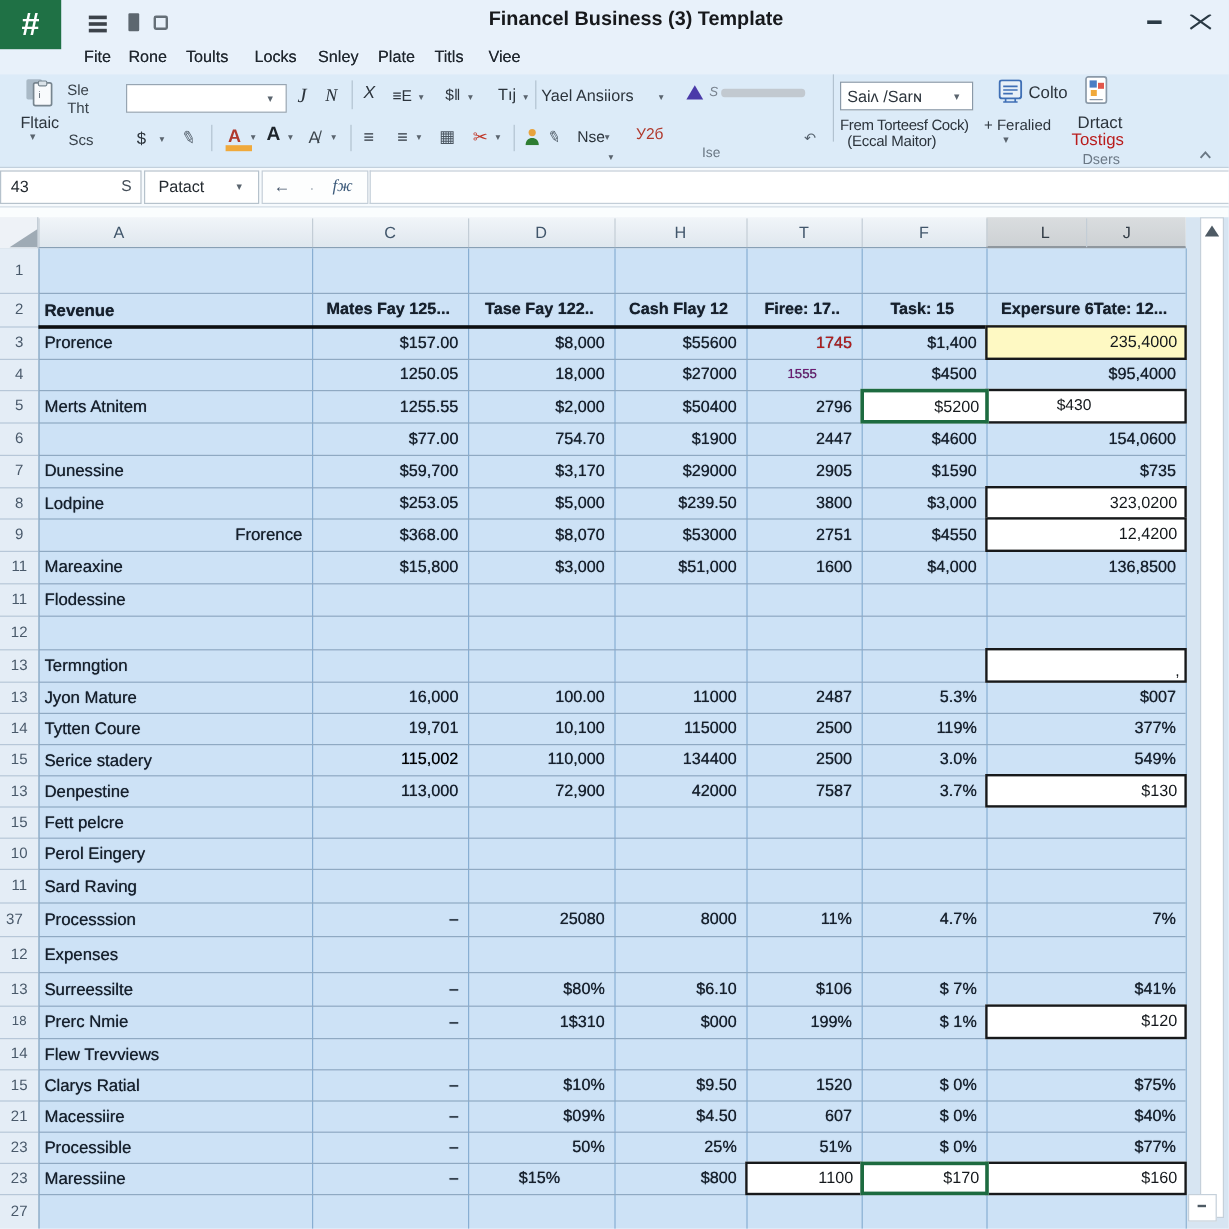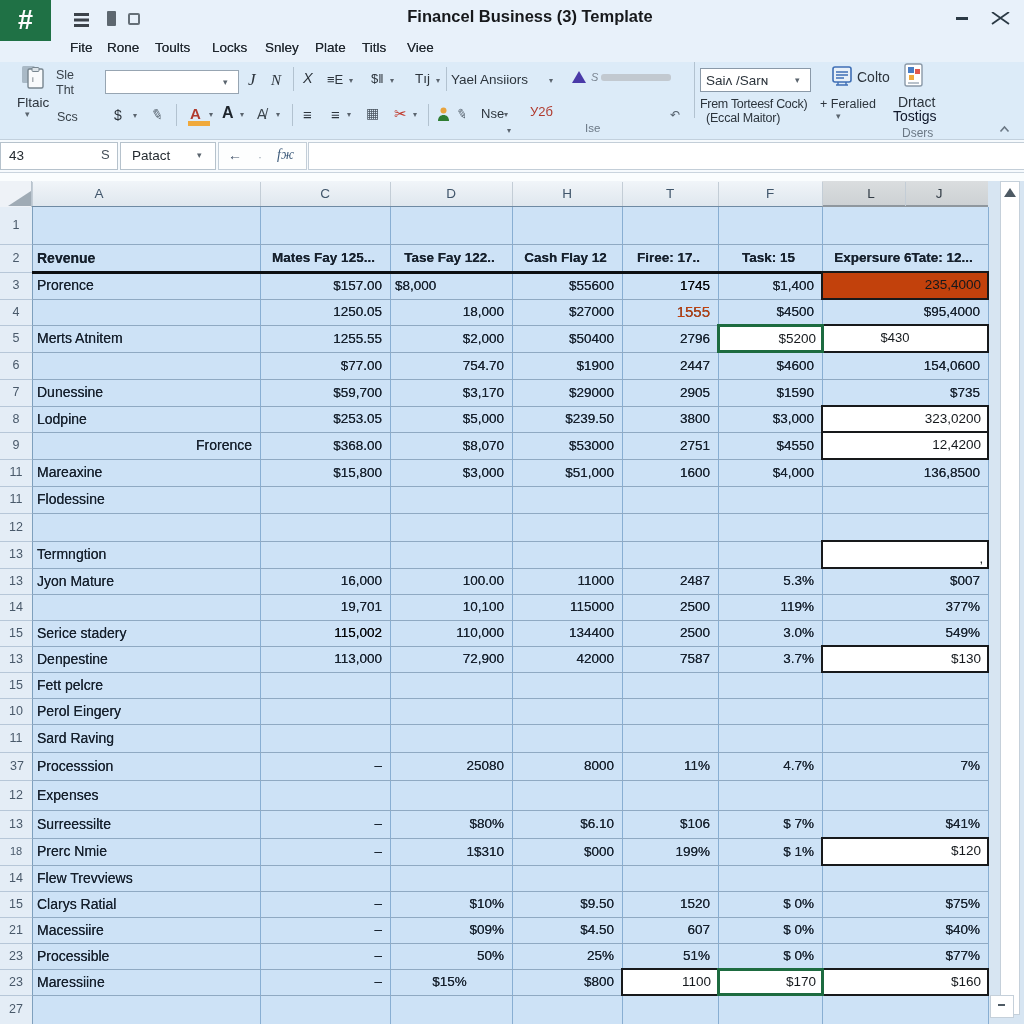--- a/index.html
+++ b/index.html
@@ -70,21 +70,21 @@
 <div class="a" style="left:820px;top:97px;font-size:12.5px;color:#2c343c;">+ Feralied</div>
 <div class="a" style="left:836px;top:111px;font-size:9px;color:#5a646e;">▾</div>
 <svg class="a" style="left:902px;top:63px" width="24" height="26" viewBox="0 0 24 26">
       <rect x="3" y="1" width="17" height="22" rx="2" fill="#fff" stroke="#8a99a8" stroke-width="1.4"></rect>
       <rect x="6" y="4" width="6" height="6" fill="#4a7dc4"></rect>
       <rect x="13" y="6" width="5" height="5" fill="#e2574c"></rect>
       <rect x="7" y="12" width="5" height="5" fill="#f0a93b"></rect>
       <path d="M6 20h11" stroke="#8a99a8" stroke-width="1.2"></path>
     </svg>
 <div class="a" style="left:898px;top:94px;font-size:14px;color:#2c343c;">Drtact</div>
-<div class="a" style="left:893px;top:108px;font-size:14px;color:#0f172a;">Toѕtigs</div>
+<div class="a" style="left:893px;top:108px;font-size:14px;color:#b91c1c;">Toѕtigs</div>
 <div class="a" style="left:902px;top:126px;font-size:12px;color:#6b7885;">Dѕers</div>
 <svg class="a" style="left:999px;top:125px" width="11" height="8" viewBox="0 0 11 8">
       <path d="M1.5 6.5 L5.5 2 L9.5 6.5" fill="none" stroke="#6b7885" stroke-width="1.6"></path>
     </svg>
 <div class="a" style="left:114px;top:107px;font-size:14px;color:#2c343c;">$</div>
 <div class="a" style="left:133px;top:111px;font-size:8px;color:#5a646e;">▾</div>
 <div class="a" style="left:151px;top:106px;font-size:14px;color:#54606c;transform:rotate(105deg)">✐</div>
 <div class="a" style="left:176px;top:104px;width:1px;height:22px;background:#b2c2d0"></div>
 <div class="a" style="left:190px;top:105px;font-size:15px;color:#b03a2e;"><b>A</b></div>
 <div class="a" style="left:188px;top:121px;width:22px;height:5px;background:#f0a93b"></div>
@@ -220,32 +220,32 @@
 <div class="a" style="left:37px;top:244px;width:215px;height:28px;line-height:28px;font-size:14px;color:#16202c;font-weight:600;text-align:left;white-space:nowrap;overflow:hidden;text-shadow:0 0 0.6px rgba(18,28,42,.9)">Revenue</div>
 <div class="a" style="left:265px;top:244px;width:117px;height:28px;line-height:28px;font-size:13.5px;color:#16202c;font-weight:600;text-align:center;white-space:nowrap;overflow:hidden;text-shadow:0 0 0.6px rgba(18,28,42,.9)">Mates Fay 125...</div>
 <div class="a" style="left:395px;top:244px;width:109px;height:28px;line-height:28px;font-size:13.5px;color:#16202c;font-weight:600;text-align:center;white-space:nowrap;overflow:hidden;text-shadow:0 0 0.6px rgba(18,28,42,.9)">Tase Fay 122..</div>
 <div class="a" style="left:517px;top:244px;width:97px;height:28px;line-height:28px;font-size:13.5px;color:#16202c;font-weight:600;text-align:center;white-space:nowrap;overflow:hidden;text-shadow:0 0 0.6px rgba(18,28,42,.9)">Cash Flay 12</div>
 <div class="a" style="left:627px;top:244px;width:83px;height:28px;line-height:28px;font-size:13.5px;color:#16202c;font-weight:600;text-align:center;white-space:nowrap;overflow:hidden;text-shadow:0 0 0.6px rgba(18,28,42,.9)">Firee: 17..</div>
 <div class="a" style="left:723px;top:244px;width:91px;height:28px;line-height:28px;font-size:13.5px;color:#16202c;font-weight:600;text-align:center;white-space:nowrap;overflow:hidden;text-shadow:0 0 0.6px rgba(18,28,42,.9)">Task: 15</div>
 <div class="a" style="left:827px;top:244px;width:153px;height:28px;line-height:28px;font-size:13.5px;color:#16202c;font-weight:600;text-align:center;white-space:nowrap;overflow:hidden;text-shadow:0 0 0.6px rgba(18,28,42,.9)">Expersure 6Tate: 12...</div>
 <div class="a" style="left:0;top:272px;width:32px;height:27px;line-height:27px;text-align:center;font-size:12.5px;color:#49596a">3</div>
 <div class="a" style="left:37px;top:272px;width:215px;height:27px;line-height:27px;font-size:14px;color:#16202c;text-align:left;white-space:nowrap;overflow:hidden;text-shadow:0 0 0.6px rgba(18,28,42,.9)">Prorence</div>
 <div class="a" style="left:265px;top:272px;width:117px;height:27px;line-height:27px;font-size:13.5px;color:#16202c;text-align:right;white-space:nowrap;overflow:hidden;text-shadow:0 0 0.6px rgba(18,28,42,.9)">$157.00</div>
-<div class="a" style="left:395px;top:272px;width:109px;height:27px;line-height:27px;font-size:13.5px;color:#16202c;white-space:nowrap;overflow:hidden;text-shadow:0 0 0.6px rgba(18,28,42,.9)">$8,000</div>
+<div class="a" style="left:395px;top:272px;width:109px;height:27px;line-height:27px;font-size:13.5px;color:#16202c;text-align:right;white-space:nowrap;overflow:hidden;text-shadow:0 0 0.6px rgba(18,28,42,.9)">$8,000</div>
 <div class="a" style="left:517px;top:272px;width:97px;height:27px;line-height:27px;font-size:13.5px;color:#16202c;text-align:right;white-space:nowrap;overflow:hidden;text-shadow:0 0 0.6px rgba(18,28,42,.9)">$55600</div>
-<div class="a" style="left:627px;top:272px;width:83px;height:27px;line-height:27px;font-size:13.5px;color:#000000;text-align:right;white-space:nowrap;overflow:hidden;text-shadow:0 0 0.6px rgba(18,28,42,.9)">1745</div>
+<div class="a" style="left:627px;top:272px;width:83px;height:27px;line-height:27px;font-size:13.5px;color:#b91c1c;text-align:right;white-space:nowrap;overflow:hidden;text-shadow:0 0 0.6px rgba(18,28,42,.9)">1745</div>
 <div class="a" style="left:723px;top:272px;width:91px;height:27px;line-height:27px;font-size:13.5px;color:#16202c;text-align:right;white-space:nowrap;overflow:hidden;text-shadow:0 0 0.6px rgba(18,28,42,.9)">$1,400</div>
-<div class="a" style="left:821px;top:271px;width:168px;height:29px;background:#c2410c;border:2.5px solid #17191b;z-index:3">
+<div class="a" style="left:821px;top:271px;width:168px;height:29px;background:#fef9c3;border:2.5px solid #17191b;z-index:3">
       <span style="display:block;text-align:right;padding-right:6px;line-height:24px;font-size:13.5px;color:#14181c">235,4000</span>
     </div>
 <div class="a" style="left:0;top:299px;width:32px;height:26px;line-height:26px;text-align:center;font-size:12.5px;color:#49596a">4</div>
 <div class="a" style="left:265px;top:299px;width:117px;height:26px;line-height:26px;font-size:13.5px;color:#16202c;text-align:right;white-space:nowrap;overflow:hidden;text-shadow:0 0 0.6px rgba(18,28,42,.9)">1250.05</div>
 <div class="a" style="left:395px;top:299px;width:109px;height:26px;line-height:26px;font-size:13.5px;color:#16202c;text-align:right;white-space:nowrap;overflow:hidden;text-shadow:0 0 0.6px rgba(18,28,42,.9)">18,000</div>
 <div class="a" style="left:517px;top:299px;width:97px;height:26px;line-height:26px;font-size:13.5px;color:#16202c;text-align:right;white-space:nowrap;overflow:hidden;text-shadow:0 0 0.6px rgba(18,28,42,.9)">$27000</div>
-<div class="a" style="left:627px;top:299px;width:83px;height:26px;line-height:26px;font-size:15px;color:#c2410c;text-align:right;white-space:nowrap;overflow:hidden;text-shadow:0 0 0.6px rgba(18,28,42,.9)">1555</div>
+<div class="a" style="left:627px;top:299px;width:83px;height:26px;line-height:26px;font-size:11px;color:#701a75;text-align:center;white-space:nowrap;overflow:hidden;text-shadow:0 0 0.6px rgba(18,28,42,.9)">1555</div>
 <div class="a" style="left:723px;top:299px;width:91px;height:26px;line-height:26px;font-size:13.5px;color:#16202c;text-align:right;white-space:nowrap;overflow:hidden;text-shadow:0 0 0.6px rgba(18,28,42,.9)">$4500</div>
 <div class="a" style="left:827px;top:299px;width:153px;height:26px;line-height:26px;font-size:13.5px;color:#16202c;text-align:right;white-space:nowrap;overflow:hidden;text-shadow:0 0 0.6px rgba(18,28,42,.9)">$95,4000</div>
 <div class="a" style="left:0;top:325px;width:32px;height:27px;line-height:27px;text-align:center;font-size:12.5px;color:#49596a">5</div>
 <div class="a" style="left:37px;top:325px;width:215px;height:27px;line-height:27px;font-size:14px;color:#16202c;text-align:left;white-space:nowrap;overflow:hidden;text-shadow:0 0 0.6px rgba(18,28,42,.9)">Merts Atnitem</div>
 <div class="a" style="left:265px;top:325px;width:117px;height:27px;line-height:27px;font-size:13.5px;color:#16202c;text-align:right;white-space:nowrap;overflow:hidden;text-shadow:0 0 0.6px rgba(18,28,42,.9)">1255.55</div>
 <div class="a" style="left:395px;top:325px;width:109px;height:27px;line-height:27px;font-size:13.5px;color:#16202c;text-align:right;white-space:nowrap;overflow:hidden;text-shadow:0 0 0.6px rgba(18,28,42,.9)">$2,000</div>
 <div class="a" style="left:517px;top:325px;width:97px;height:27px;line-height:27px;font-size:13.5px;color:#16202c;text-align:right;white-space:nowrap;overflow:hidden;text-shadow:0 0 0.6px rgba(18,28,42,.9)">$50400</div>
 <div class="a" style="left:627px;top:325px;width:83px;height:27px;line-height:27px;font-size:13.5px;color:#16202c;text-align:right;white-space:nowrap;overflow:hidden;text-shadow:0 0 0.6px rgba(18,28,42,.9)">2796</div>
 <div class="a" style="left:821px;top:324px;width:168px;height:29px;background:#fff;border:2.5px solid #17191b;z-index:3">
       <span style="display:block;text-align:center;padding-right:20px;line-height:24px;font-size:13px;color:#14181c">$430</span>
@@ -306,20 +306,21 @@
     </div>
 <div class="a" style="left:0;top:568px;width:32px;height:26px;line-height:26px;text-align:center;font-size:12.5px;color:#49596a">13</div>
 <div class="a" style="left:37px;top:568px;width:215px;height:26px;line-height:26px;font-size:14px;color:#16202c;text-align:left;white-space:nowrap;overflow:hidden;text-shadow:0 0 0.6px rgba(18,28,42,.9)">Jyon Mature</div>
 <div class="a" style="left:265px;top:568px;width:117px;height:26px;line-height:26px;font-size:13.5px;color:#16202c;text-align:right;white-space:nowrap;overflow:hidden;text-shadow:0 0 0.6px rgba(18,28,42,.9)">16,000</div>
 <div class="a" style="left:395px;top:568px;width:109px;height:26px;line-height:26px;font-size:13.5px;color:#16202c;text-align:right;white-space:nowrap;overflow:hidden;text-shadow:0 0 0.6px rgba(18,28,42,.9)">100.00</div>
 <div class="a" style="left:517px;top:568px;width:97px;height:26px;line-height:26px;font-size:13.5px;color:#16202c;text-align:right;white-space:nowrap;overflow:hidden;text-shadow:0 0 0.6px rgba(18,28,42,.9)">11000</div>
 <div class="a" style="left:627px;top:568px;width:83px;height:26px;line-height:26px;font-size:13.5px;color:#16202c;text-align:right;white-space:nowrap;overflow:hidden;text-shadow:0 0 0.6px rgba(18,28,42,.9)">2487</div>
 <div class="a" style="left:723px;top:568px;width:91px;height:26px;line-height:26px;font-size:13.5px;color:#16202c;text-align:right;white-space:nowrap;overflow:hidden;text-shadow:0 0 0.6px rgba(18,28,42,.9)">5.3%</div>
 <div class="a" style="left:827px;top:568px;width:153px;height:26px;line-height:26px;font-size:13.5px;color:#16202c;text-align:right;white-space:nowrap;overflow:hidden;text-shadow:0 0 0.6px rgba(18,28,42,.9)">$007</div>
 <div class="a" style="left:0;top:594px;width:32px;height:26px;line-height:26px;text-align:center;font-size:12.5px;color:#49596a">14</div>
+<div class="a" style="left:37px;top:594px;width:215px;height:26px;line-height:26px;font-size:14px;color:#16202c;text-align:left;white-space:nowrap;overflow:hidden;text-shadow:0 0 0.6px rgba(18,28,42,.9)">Tytten Coure</div>
 <div class="a" style="left:265px;top:594px;width:117px;height:26px;line-height:26px;font-size:13.5px;color:#16202c;text-align:right;white-space:nowrap;overflow:hidden;text-shadow:0 0 0.6px rgba(18,28,42,.9)">19,701</div>
 <div class="a" style="left:395px;top:594px;width:109px;height:26px;line-height:26px;font-size:13.5px;color:#16202c;text-align:right;white-space:nowrap;overflow:hidden;text-shadow:0 0 0.6px rgba(18,28,42,.9)">10,100</div>
 <div class="a" style="left:517px;top:594px;width:97px;height:26px;line-height:26px;font-size:13.5px;color:#16202c;text-align:right;white-space:nowrap;overflow:hidden;text-shadow:0 0 0.6px rgba(18,28,42,.9)">115000</div>
 <div class="a" style="left:627px;top:594px;width:83px;height:26px;line-height:26px;font-size:13.5px;color:#16202c;text-align:right;white-space:nowrap;overflow:hidden;text-shadow:0 0 0.6px rgba(18,28,42,.9)">2500</div>
 <div class="a" style="left:723px;top:594px;width:91px;height:26px;line-height:26px;font-size:13.5px;color:#16202c;text-align:right;white-space:nowrap;overflow:hidden;text-shadow:0 0 0.6px rgba(18,28,42,.9)">119%</div>
 <div class="a" style="left:827px;top:594px;width:153px;height:26px;line-height:26px;font-size:13.5px;color:#16202c;text-align:right;white-space:nowrap;overflow:hidden;text-shadow:0 0 0.6px rgba(18,28,42,.9)">377%</div>
 <div class="a" style="left:0;top:620px;width:32px;height:26px;line-height:26px;text-align:center;font-size:12.5px;color:#49596a">15</div>
 <div class="a" style="left:37px;top:620px;width:215px;height:26px;line-height:26px;font-size:14px;color:#16202c;text-align:left;white-space:nowrap;overflow:hidden;text-shadow:0 0 0.6px rgba(18,28,42,.9)">Serice stadery</div>
 <div class="a" style="left:265px;top:620px;width:117px;height:26px;line-height:26px;font-size:13.5px;color:#000000;text-align:right;white-space:nowrap;overflow:hidden;text-shadow:0 0 0.6px rgba(18,28,42,.9)">115,002</div>
 <div class="a" style="left:395px;top:620px;width:109px;height:26px;line-height:26px;font-size:13.5px;color:#16202c;text-align:right;white-space:nowrap;overflow:hidden;text-shadow:0 0 0.6px rgba(18,28,42,.9)">110,000</div>
@@ -336,21 +337,21 @@
 <div class="a" style="left:723px;top:646px;width:91px;height:26px;line-height:26px;font-size:13.5px;color:#16202c;text-align:right;white-space:nowrap;overflow:hidden;text-shadow:0 0 0.6px rgba(18,28,42,.9)">3.7%</div>
 <div class="a" style="left:821px;top:645px;width:168px;height:28px;background:#fff;border:2.5px solid #17191b;z-index:3">
       <span style="display:block;text-align:right;padding-right:6px;line-height:23px;font-size:13.5px;color:#14181c">$130</span>
     </div>
 <div class="a" style="left:0;top:672px;width:32px;height:26px;line-height:26px;text-align:center;font-size:12.5px;color:#49596a">15</div>
 <div class="a" style="left:37px;top:672px;width:215px;height:26px;line-height:26px;font-size:14px;color:#16202c;text-align:left;white-space:nowrap;overflow:hidden;text-shadow:0 0 0.6px rgba(18,28,42,.9)">Fett pelcre</div>
 <div class="a" style="left:0;top:698px;width:32px;height:26px;line-height:26px;text-align:center;font-size:12.5px;color:#49596a">10</div>
 <div class="a" style="left:37px;top:698px;width:215px;height:26px;line-height:26px;font-size:14px;color:#16202c;text-align:left;white-space:nowrap;overflow:hidden;text-shadow:0 0 0.6px rgba(18,28,42,.9)">Perol Eingery</div>
 <div class="a" style="left:0;top:724px;width:32px;height:28px;line-height:28px;text-align:center;font-size:12.5px;color:#49596a">11</div>
 <div class="a" style="left:37px;top:724px;width:215px;height:28px;line-height:28px;font-size:14px;color:#16202c;text-align:left;white-space:nowrap;overflow:hidden;text-shadow:0 0 0.6px rgba(18,28,42,.9)">Sard Raving</div>
-<div class="a" style="left:0;top:752px;width:24px;height:28px;line-height:28px;text-align:right;font-size:12.5px;color:#49596a">37</div>
+<div class="a" style="left:0;top:752px;width:24px;height:28px;line-height:28px;text-align:center;font-size:12.5px;color:#49596a">37</div>
 <div class="a" style="left:37px;top:752px;width:215px;height:28px;line-height:28px;font-size:14px;color:#16202c;text-align:left;white-space:nowrap;overflow:hidden;text-shadow:0 0 0.6px rgba(18,28,42,.9)">Processsion</div>
 <div class="a" style="left:265px;top:752px;width:117px;height:28px;line-height:28px;font-size:13.5px;color:#16202c;text-align:right;white-space:nowrap;overflow:hidden;text-shadow:0 0 0.6px rgba(18,28,42,.9)">–</div>
 <div class="a" style="left:395px;top:752px;width:109px;height:28px;line-height:28px;font-size:13.5px;color:#16202c;text-align:right;white-space:nowrap;overflow:hidden;text-shadow:0 0 0.6px rgba(18,28,42,.9)">25080</div>
 <div class="a" style="left:517px;top:752px;width:97px;height:28px;line-height:28px;font-size:13.5px;color:#16202c;text-align:right;white-space:nowrap;overflow:hidden;text-shadow:0 0 0.6px rgba(18,28,42,.9)">8000</div>
 <div class="a" style="left:627px;top:752px;width:83px;height:28px;line-height:28px;font-size:13.5px;color:#16202c;text-align:right;white-space:nowrap;overflow:hidden;text-shadow:0 0 0.6px rgba(18,28,42,.9)">11%</div>
 <div class="a" style="left:723px;top:752px;width:91px;height:28px;line-height:28px;font-size:13.5px;color:#16202c;text-align:right;white-space:nowrap;overflow:hidden;text-shadow:0 0 0.6px rgba(18,28,42,.9)">4.7%</div>
 <div class="a" style="left:827px;top:752px;width:153px;height:28px;line-height:28px;font-size:13.5px;color:#16202c;text-align:right;white-space:nowrap;overflow:hidden;text-shadow:0 0 0.6px rgba(18,28,42,.9)">7%</div>
 <div class="a" style="left:0;top:780px;width:32px;height:30px;line-height:30px;text-align:center;font-size:12.5px;color:#49596a">12</div>
 <div class="a" style="left:37px;top:780px;width:215px;height:30px;line-height:30px;font-size:14px;color:#16202c;text-align:left;white-space:nowrap;overflow:hidden;text-shadow:0 0 0.6px rgba(18,28,42,.9)">Expenses</div>
 <div class="a" style="left:0;top:810px;width:32px;height:28px;line-height:28px;text-align:center;font-size:12.5px;color:#49596a">13</div>

